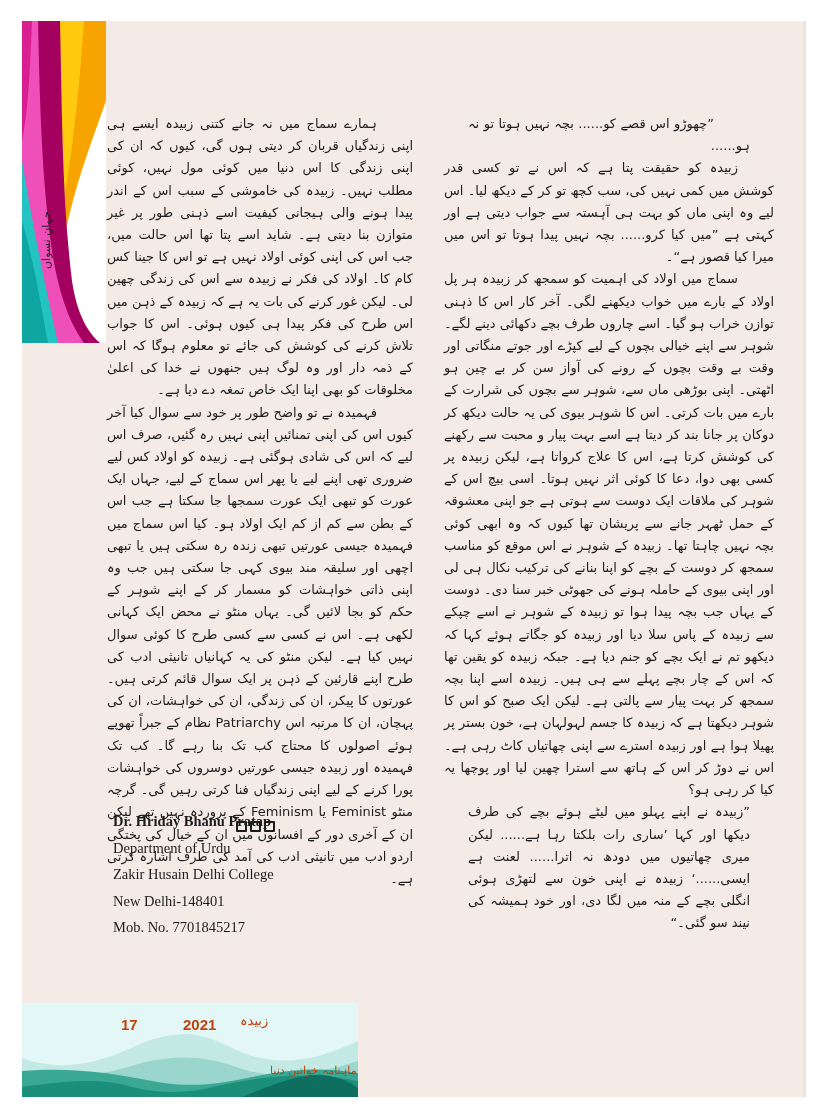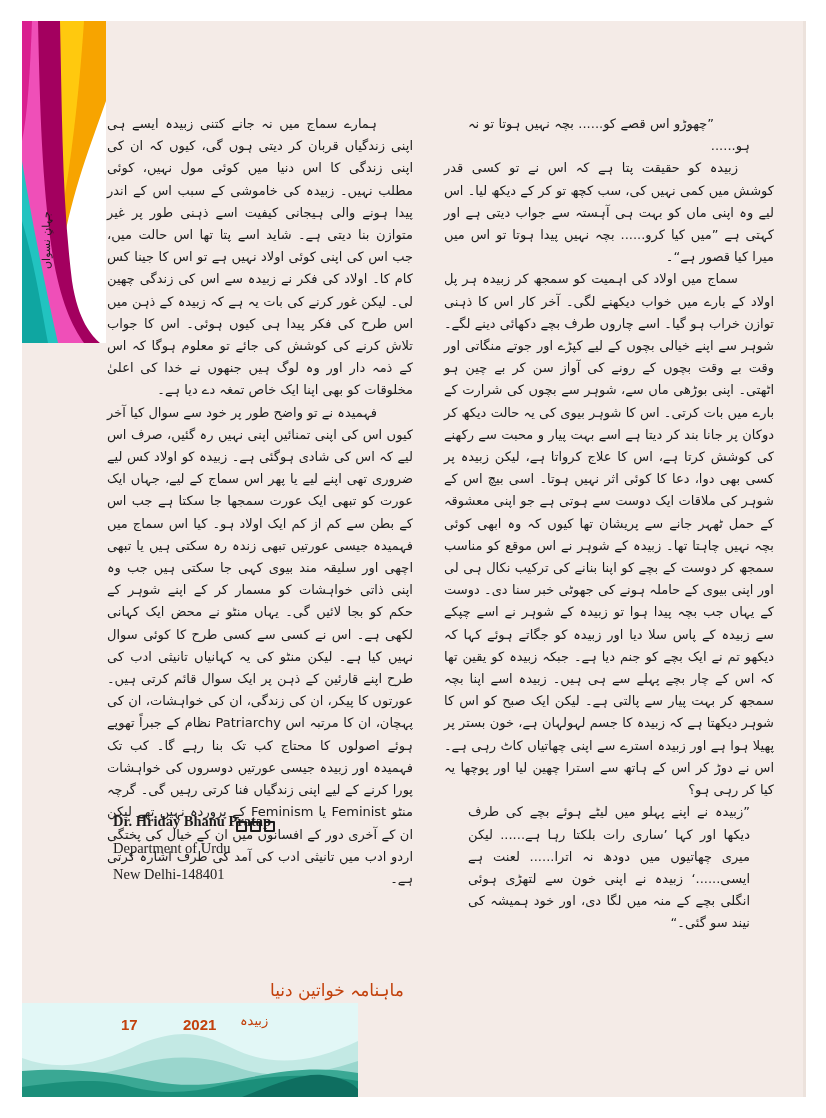--- a/index.html
+++ b/index.html
@@ -43,21 +43,21 @@
     .author .name { font-weight: bold; }
     .footer { position: absolute; left: 22px; top: 1003px; width: 336px; height: 94px; overflow: hidden; }
     .footer svg { display: block; }
     .footer-text {
       position: absolute; top: 1016px; font-family: "Liberation Sans", sans-serif; font-weight: bold;
       font-size: 15px; color: #c2410c; margin-left: 8px;
     }
     .page-number { left: 113px; }
     .year { left: 175px; }
     .month { left: 232px; top: 1013px; font-family: "DejaVu Serif", serif; font-weight: normal; font-size: 13px; direction: rtl; }
-    .magazine { left: 262px; top: 980px; font-family: "DejaVu Serif", serif; font-weight: normal; font-size: 17px; direction: rtl; }
+    .magazine { left: 262px; top: 1064px; font-family: "DejaVu Serif", serif; font-weight: normal; font-size: 11px; direction: rtl; }
   </style>
 </head>
 <body>
 
 <div class="page"></div>
 <div class="page-shadow"></div>
 
 <div class="ribbon">
   <svg width="84" height="322" viewBox="0 0 84 322">
     <rect width="84" height="322" fill="#ffffff"></rect>
@@ -86,21 +86,23 @@
 
 <div class="end-mark">
   <span></span>
   <span></span>
   <span></span>
 </div>
 
 <div class="author">
   <div class="name">Dr. Hriday Bhanu Pratap</div>
   <div>Department of Urdu</div>
+  <div>Zakir Husain Delhi College</div>
   <div>New Delhi-148401</div>
+  <div>Mob. No. 7701845217</div>
 </div>
 
 <div class="footer">
   <svg width="336" height="94" viewBox="0 0 336 94">
     <rect width="336" height="94" fill="#e2f7f6"></rect>
     <path d="M0 55 C40 70 80 60 120 40 C160 25 180 30 210 45 C250 65 290 60 336 38 L336 94 L0 94 Z" fill="#c3e9e4"></path>
     <path d="M0 70 C40 80 80 72 120 60 C160 50 190 55 220 66 C260 78 300 70 336 58 L336 94 L0 94 Z" fill="#9ad6cd"></path>
     <path d="M0 68 C50 64 90 70 130 78 C170 86 200 80 230 74 C270 66 300 64 336 70 L336 94 L0 94 Z" fill="#3aa894"></path>
     <path d="M0 84 C40 78 80 74 110 84 C140 92 170 90 200 82 C240 74 280 68 336 78 L336 94 L0 94 Z" fill="#1b8f7a"></path>
     <path d="M220 94 C250 82 280 70 300 72 C320 74 330 80 336 86 L336 94 Z" fill="#0e6e60"></path>

